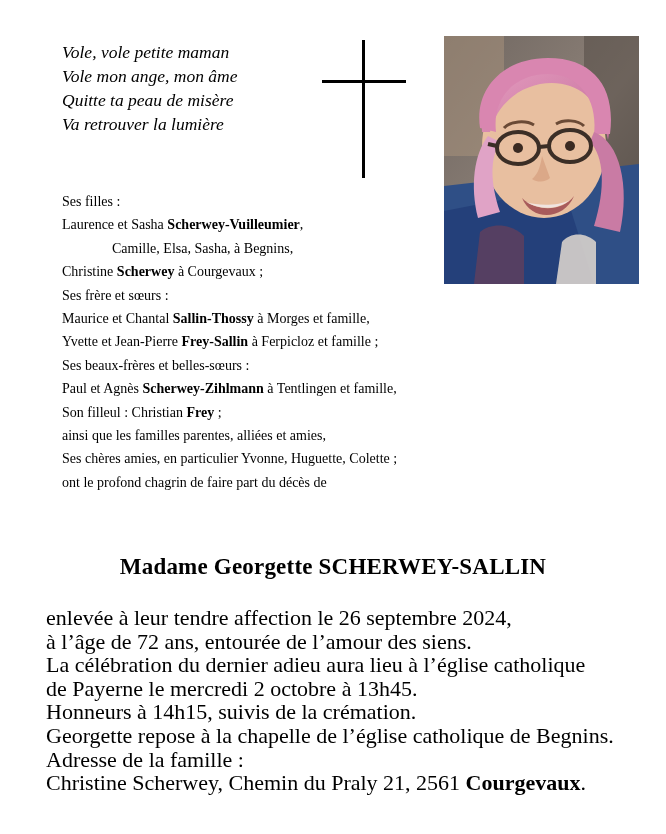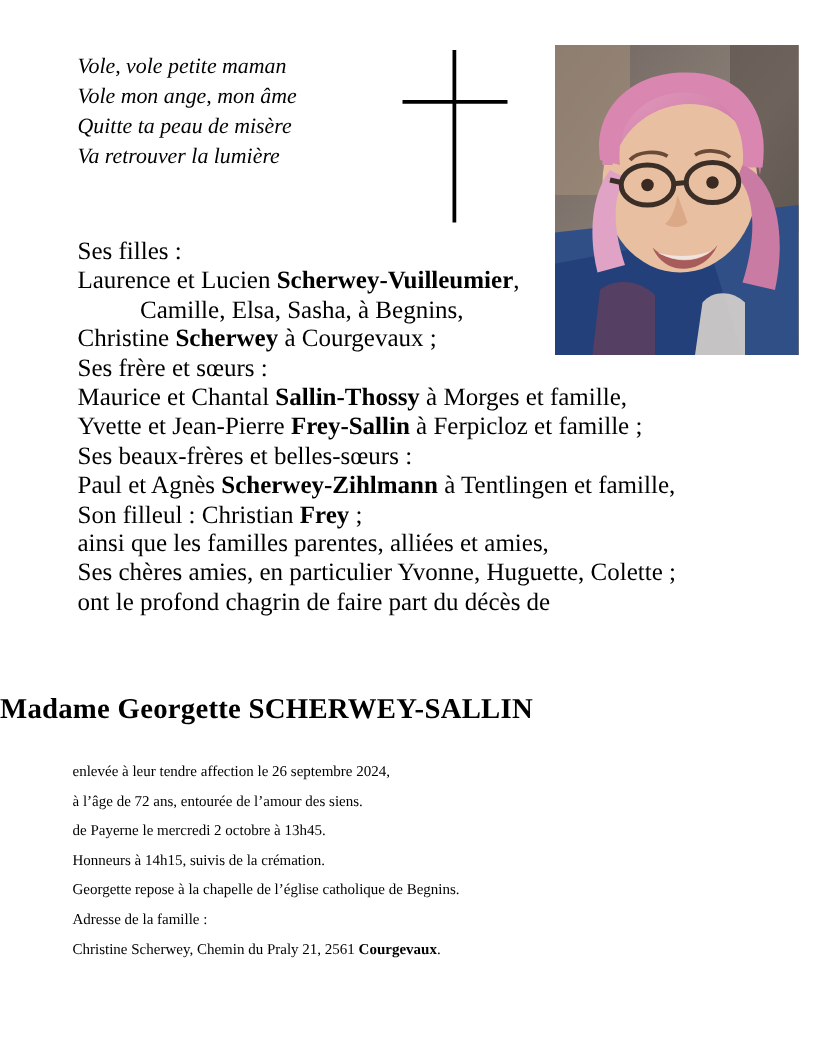--- a/index.html
+++ b/index.html
@@ -70,45 +70,46 @@
     overflow: hidden;
     background: #8c7f78;
   }
   .portrait svg { display: block; }
 
   
   .family {
     position: absolute;
     left: 62px;
     top: 190px;
-    font-size: 20px;
+    font-size: 14px;
     line-height: 23.4px;
     white-space: nowrap;
   }
   .family .ln { }
   .family .indent { padding-left: 50px; }
   b { font-weight: bold; }
 
   
   .deceased-name {
     position: absolute;
     left: 0;
     right: 0;
     top: 554px;
+    text-align: center;
     font-size: 23px;
     font-weight: bold;
     letter-spacing: 0.2px;
   }
 
   
   .details {
     position: absolute;
-    left: 58px;
+    left: 46px;
     top: 606px;
-    font-size: 12px;
+    font-size: 22px;
     line-height: 23.6px;
     white-space: nowrap;
   }
   .details .center {
     text-align: center;
     width: 542px;
   }
 </style>
 </head>
 <body>
@@ -164,39 +165,40 @@
         <path d="M78 162 C92 176 118 176 130 160 C120 184 88 186 78 162 Z" fill="#a85b5b"></path>
         <path d="M82 166 C96 174 114 174 126 164 C114 170 94 170 82 166 Z" fill="#f0e4e0"></path>
         <path d="M118 206 C126 196 142 196 152 206 L152 248 L112 248 Z" fill="#d8d2cc" opacity="0.9"></path>
         <path d="M36 196 C48 186 68 188 80 200 L80 248 L30 248 Z" fill="#6b3f58" opacity="0.7"></path>
       </svg>
     </div>
   </div>
 
   <div class="family">
       <div class="ln"><span>Ses filles :</span></div>
-      <div class="ln"><span>Laurence et Lucien </span><b>Scherwey-Vuilleumier</b><span>,</span></div>
+      <div class="ln"><span>Laurence et Sasha </span><b>Scherwey-Vuilleumier</b><span>,</span></div>
       <div class="ln indent"><span>Camille, Elsa, Sasha, à Begnins,</span></div>
       <div class="ln"><span>Christine </span><b>Scherwey</b><span> à Courgevaux ;</span></div>
       <div class="ln"><span>Ses frère et sœurs :</span></div>
       <div class="ln"><span>Maurice et Chantal </span><b>Sallin-Thossy</b><span> à Morges et famille,</span></div>
       <div class="ln"><span>Yvette et Jean-Pierre </span><b>Frey-Sallin</b><span> à Ferpicloz et famille ;</span></div>
       <div class="ln"><span>Ses beaux-frères et belles-sœurs :</span></div>
       <div class="ln"><span>Paul et Agnès </span><b>Scherwey-Zihlmann</b><span> à Tentlingen et famille,</span></div>
       <div class="ln"><span>Son filleul : Christian </span><b>Frey</b><span> ;</span></div>
       <div class="ln"><span>ainsi que les familles parentes, alliées et amies,</span></div>
       <div class="ln"><span>Ses chères amies, en particulier Yvonne, Huguette, Colette ;</span></div>
       <div class="ln"><span>ont le profond chagrin de faire part du décès de</span></div>
     </div>
 
   <div class="deceased-name">Madame Georgette SCHERWEY-SALLIN</div>
 
   <div class="details">
       <div class=""><span>enlevée à leur tendre affection le 26 septembre 2024,</span></div>
       <div class=""><span>à l’âge de 72 ans, entourée de l’amour des siens.</span></div>
+      <div class=""><span>La célébration du dernier adieu aura lieu à l’église catholique</span></div>
       <div class=""><span>de Payerne le mercredi 2 octobre à 13h45.</span></div>
       <div class=""><span>Honneurs à 14h15, suivis de la crémation.</span></div>
       <div class=""><span>Georgette repose à la chapelle de l’église catholique de Begnins.</span></div>
       <div class=""><span>Adresse de la famille :</span></div>
       <div class=""><span>Christine Scherwey, Chemin du Praly 21, 2561 </span><b>Courgevaux</b><span>.</span></div>
     </div>
 
 </div>
 
 </body></html>

